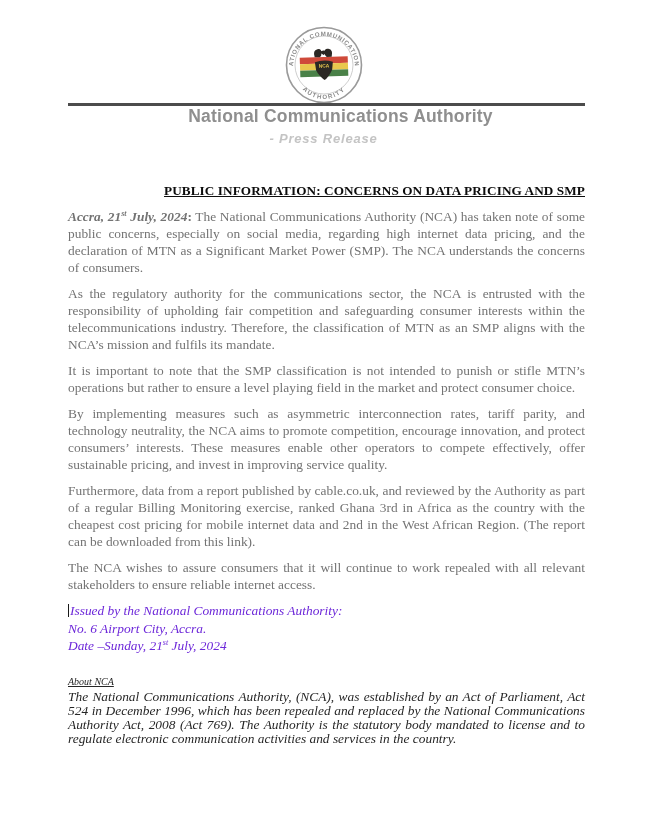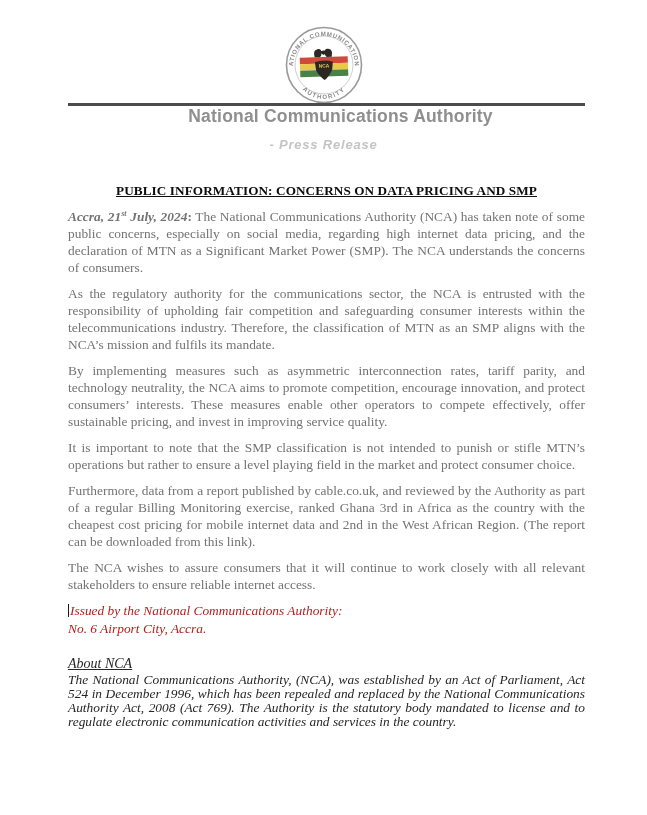--- a/index.html
+++ b/index.html
@@ -22,62 +22,62 @@
     background:#4c4c4c; border:none;
   }
   .org-title {
     position:absolute; top:106px; left:17px; width:100%;
     text-align:center;
     font-family:"Liberation Sans", sans-serif;
     font-weight:bold; font-size:17.5px; color:#8f8f8f;
     letter-spacing:0.2px;
   }
   .press-release {
-    position:absolute; top:137px; left:0; width:100%;
+    position:absolute; top:131px; left:0; width:100%;
     text-align:center;
     font-family:"Liberation Sans", sans-serif;
     font-weight:bold; font-style:italic; font-size:13px;
     color:#c4c4c4; letter-spacing:0.8px;
   }
 
   
   main {
     position:absolute; top:183px; left:68px; width:517px;
   }
   .doc-heading {
-    text-align:center;
+    text-align:right;
     font-size:13.2px; font-weight:bold; color:#0d0d0d;
     text-decoration:underline;
     letter-spacing:0.1px;
     margin-bottom:9px;
   }
   p.body-par {
     font-size:13.4px; line-height:17px;
     text-align:justify; color:#737373;
     margin-bottom:9px;
   }
   p.body-par .dateline { font-weight:bold; font-style:italic; }
   p.body-par .dateline-colon { font-weight:bold; }
   sup { font-size:0.6em; line-height:0; vertical-align:super; }
 
   
   .contact {
     font-style:italic; font-size:13.4px; line-height:17.6px;
-    color:#b91c1c;
+    color:#6d28d9;
   }
   .contact-line { white-space:pre-wrap; }
   .text-cursor {
     display:inline-block; width:1px; height:13px;
     background:#1a1a1a; margin-right:1px; vertical-align:-2px;
   }
 
   
   .about { margin-top:18px; font-style:italic; color:#262626; }
   .about-heading {
-    font-size:14px; line-height:17.5px;
+    font-size:10px; line-height:17.5px;
     text-decoration:underline;
   }
   .about p {
     font-size:13.4px; line-height:14px;
     text-align:justify;
   }
 </style>
 </head>
 <body>
 
@@ -122,31 +122,32 @@
   <div class="press-release">- Press Release</div>
 
   <main>
 
     <div class="doc-heading">PUBLIC INFORMATION: CONCERNS ON DATA PRICING AND SMP</div>
 
     <p class="body-par"><span class="dateline"><span>Accra, 21</span><sup>st</sup><span> July, 2024</span></span><span class="dateline-colon">:</span><span> The National Communications Authority (NCA) has taken note of some public concerns, especially on social media, regarding high internet data pricing, and the declaration of MTN as a Significant Market Power (SMP). The NCA understands the concerns of consumers.</span></p>
 
     <p class="body-par">As the regulatory authority for the communications sector, the NCA is entrusted with the responsibility of upholding fair competition and safeguarding consumer interests within the telecommunications industry. Therefore, the classification of MTN as an SMP aligns with the NCA’s mission and fulfils its mandate.</p>
 
+    <p class="body-par">It is important to note that the SMP classification is not intended to punish or stifle MTN’s operations but rather to ensure a level playing field in the market and protect consumer choice.</p>
+
     <p class="body-par">By implementing measures such as asymmetric interconnection rates, tariff parity, and technology neutrality, the NCA aims to promote competition, encourage innovation, and protect consumers’ interests. These measures enable other operators to compete effectively, offer sustainable pricing, and invest in improving service quality.</p>
-
-    <p class="body-par">It is important to note that the SMP classification is not intended to punish or stifle MTN’s operations but rather to ensure a level playing field in the market and protect consumer choice.</p>
 
     <p class="body-par">Furthermore, data from a report published by cable.co.uk, and reviewed by the Authority as part of a regular Billing Monitoring exercise, ranked Ghana 3rd in Africa as the country with the cheapest cost pricing for mobile internet data and 2nd in the West African Region. (The report can be downloaded from this link).</p>
 
-    <p class="body-par">The NCA wishes to assure consumers that it will continue to work closely with all relevant stakeholders to ensure reliable internet access.</p>
+    <p class="body-par">The NCA wishes to assure consumers that it will continue to work repealed with all relevant stakeholders to ensure reliable internet access.</p>
 
     <div class="contact">
       <div class="contact-line"><span class="text-cursor"></span><span>Issued by the National Communications Authority:</span></div>
       <div class="contact-line">No. 6 Airport City, Accra.</div>
+      <div class="contact-line"><span>Date –Sunday, 21</span><sup>st</sup><span> July, 2024</span></div>
     </div>
 
     <div class="about">
       <div class="about-heading">About NCA</div>
       <p>The National Communications Authority, (NCA), was established by an Act of Parliament, Act 524 in December 1996, which has been repealed and replaced by the National Communications Authority Act, 2008 (Act 769). The Authority is the statutory body mandated to license and to regulate electronic communication activities and services in the country.</p>
     </div>
 
   </main>
 </div>
 

